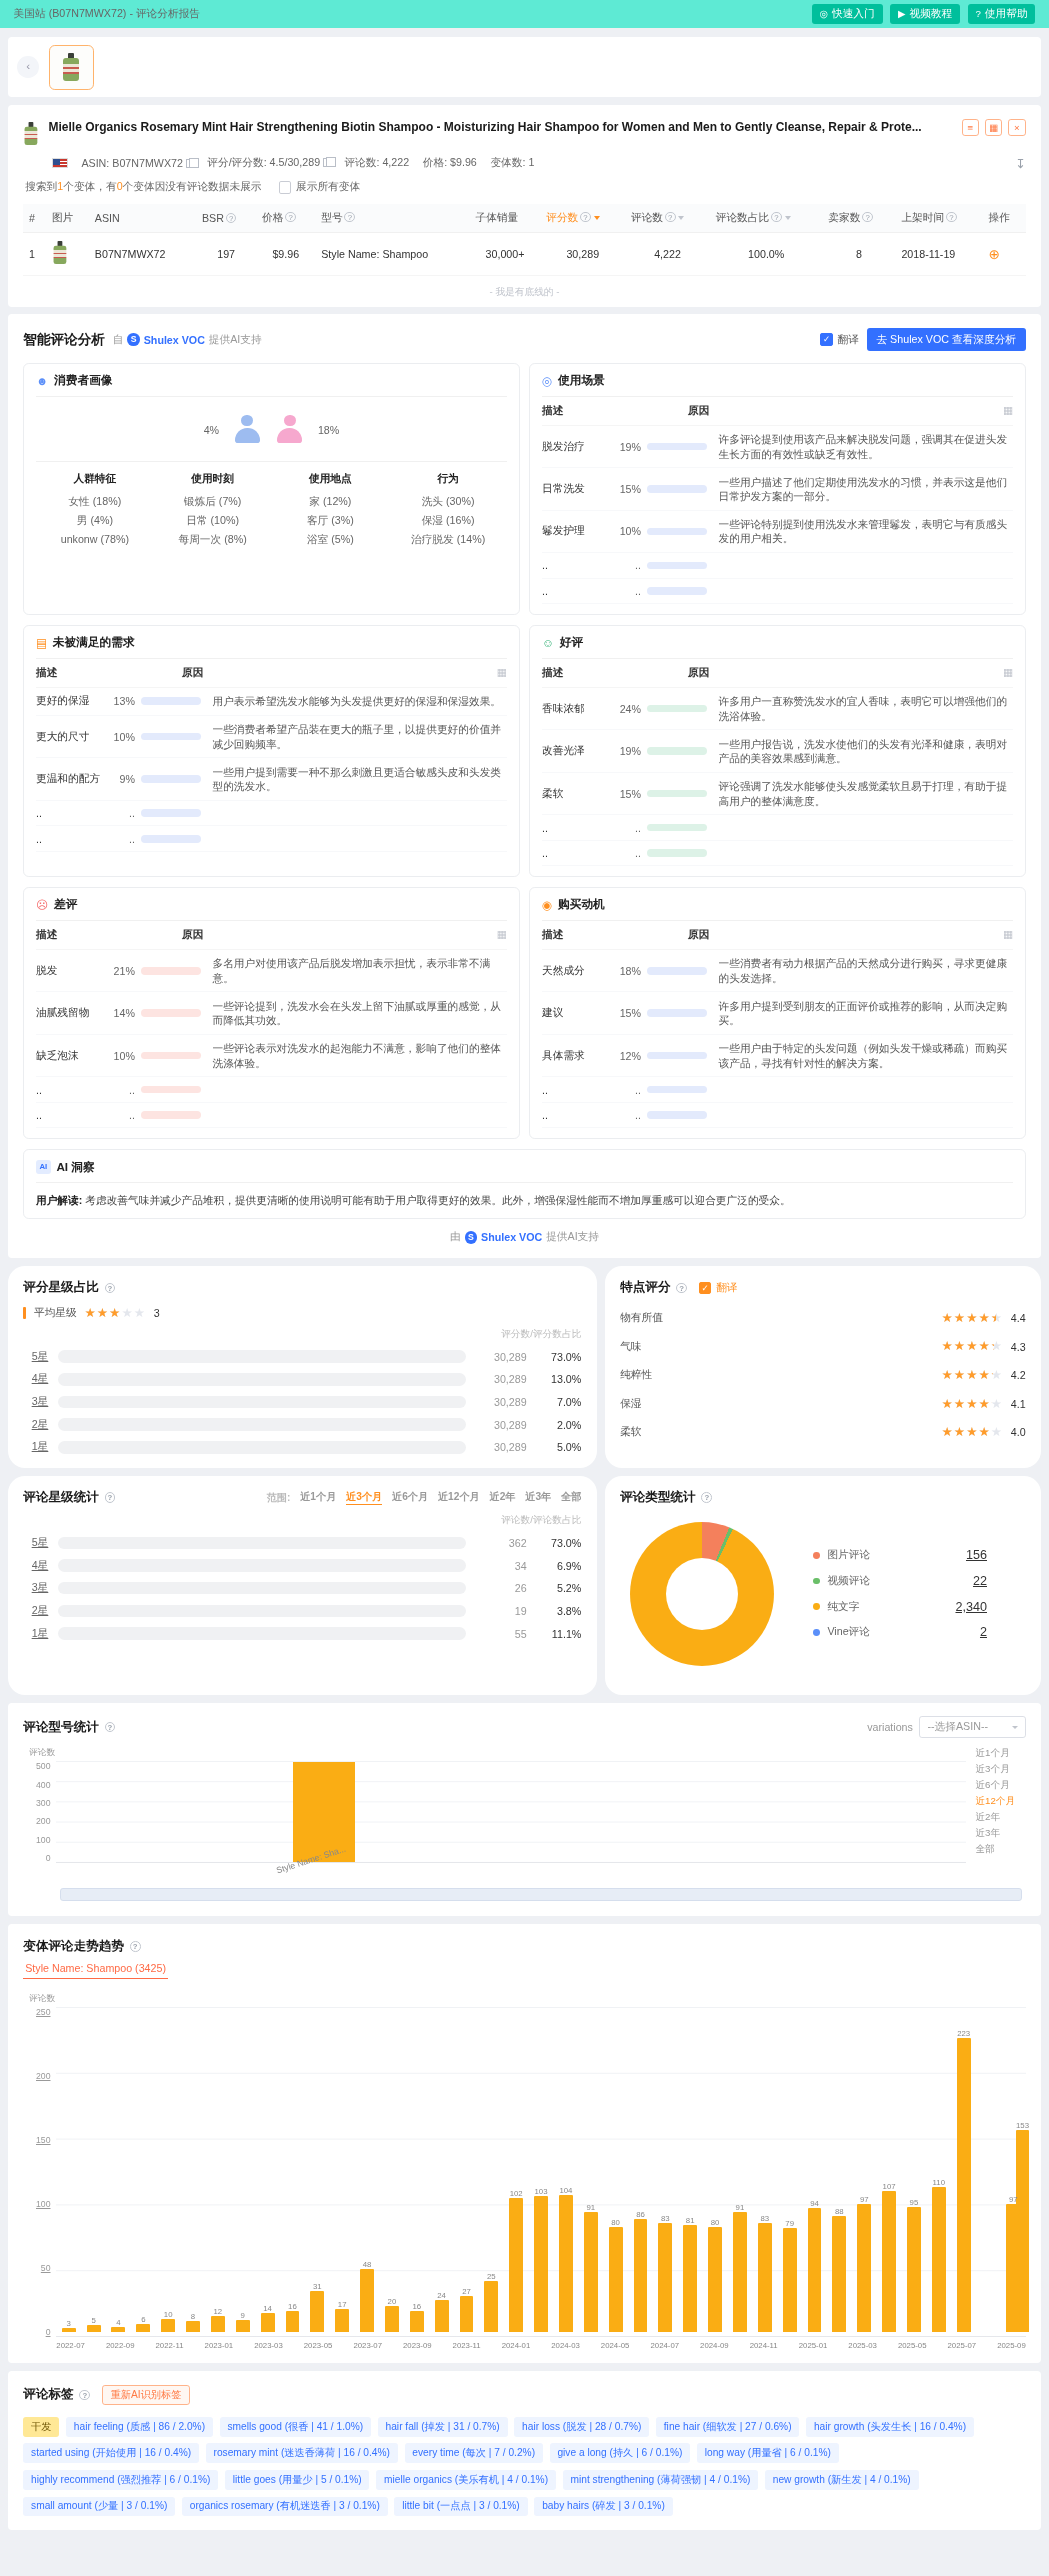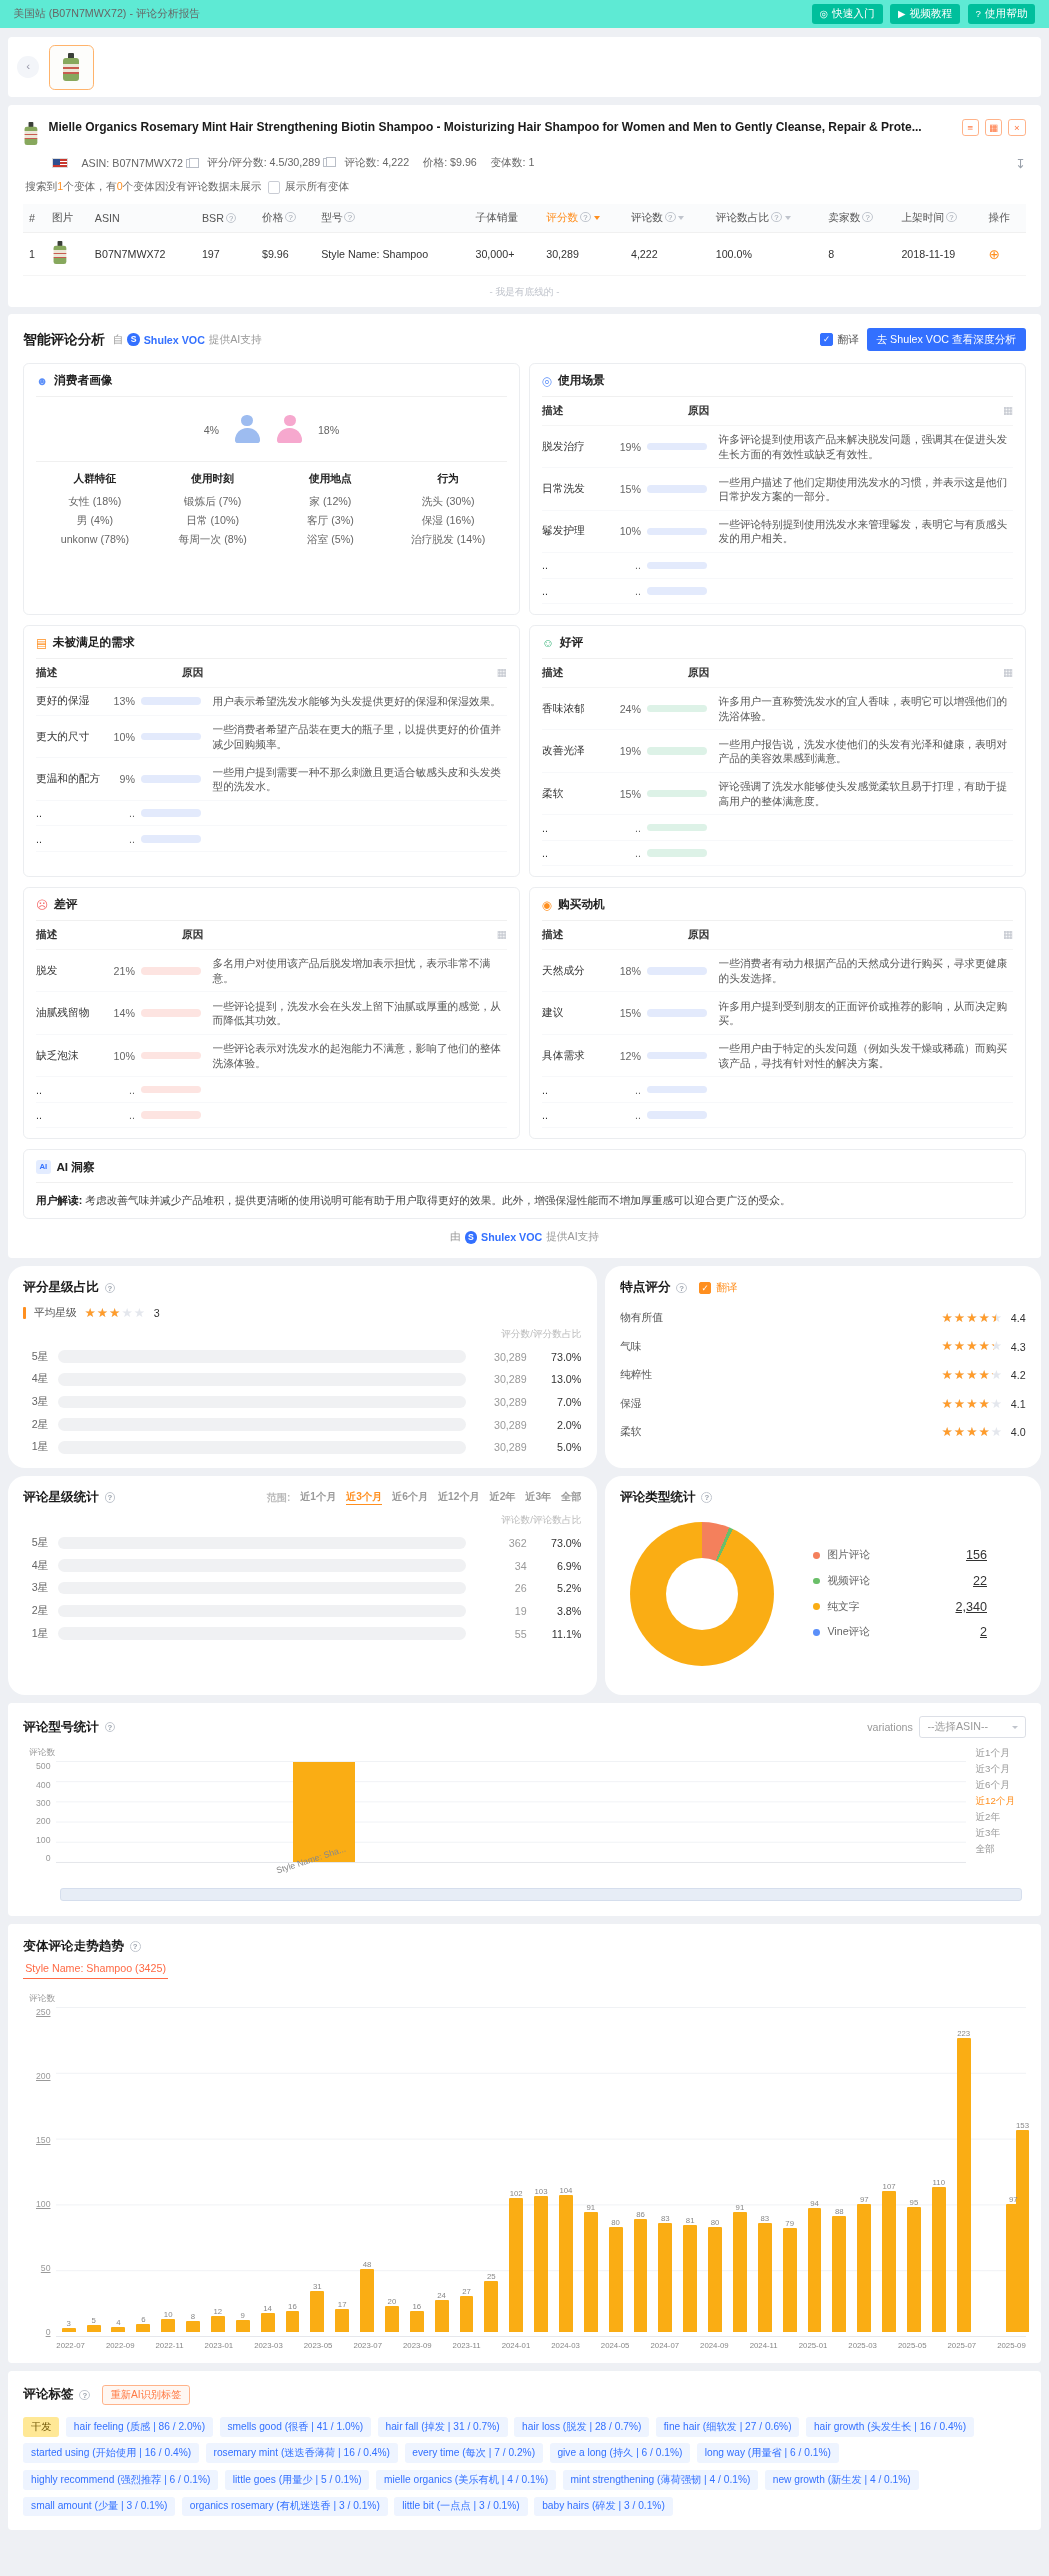--- a/index.html
+++ b/index.html
@@ -28,32 +28,32 @@
   .prod-title { font-weight:bold; font-size:12px; color:#1a1a1a; flex:1; line-height:1.4; }
   .hicons { display:flex; gap:5.8px; }
   .hic { width:17.5px; height:17.5px; border:1px solid #ffb38a; color:#ff7a45; border-radius:2.9px; font-size:9.7px; text-align:center; line-height:15.5px; cursor:pointer; background:#fff; }
   .meta { display:flex; align-items:center; gap:13.6px; margin:7.8px 0 0 29px; color:#666; font-size:10.7px; }
   .flag { width:15.5px; height:10.7px; display:inline-block; background:repeating-linear-gradient(#c8372d 0 1.6px,#fff 1.6px 3.1px); position:relative; border:0.5px solid #ddd; }
   .flag::before { content:""; position:absolute; left:0; top:0; width:6.8px; height:5.8px; background:#2e4f8f; }
   .ic-copy { display:inline-block; width:7.8px; height:8.7px; border:1px solid #b9bec7; position:relative; vertical-align:-1px; margin-left:2.9px; }
   .ic-copy::before { content:""; position:absolute; top:-2.9px; left:1.9px; width:7.8px; height:8.7px; border:1px solid #b9bec7; background:#fff; }
   .meta .spacer { flex:1; }
   .dlic { color:#9aa1ab; font-size:12.6px; cursor:pointer; }
-  .note-row { display:flex; align-items:center; gap:6px; margin:9.7px 0 0 1.9px; color:#666; font-size:10.7px; }
+  .note-row { display:flex; align-items:center; gap:17px; margin:9.7px 0 0 1.9px; color:#666; font-size:10.7px; }
   .o { color:#ff8f1f; }
   .cbrow { display:flex; align-items:center; gap:4.9px; cursor:pointer; }
   .cb { width:12.6px; height:12.6px; border:1px solid #c9ccd4; border-radius:1.9px; background:#fff; display:inline-block; position:relative; }
   .cb.on { border-color:#3370ff; background:#3370ff; }
   .cb.on.org { border-color:#ff8f1f; background:#ff8f1f; }
   .cb.on::before { content:"✓"; position:absolute; color:#fff; font-size:8.7px; left:1.9px; top:0; }
   
   table.vt { width:100%; border-collapse:collapse; margin-top:9.7px; font-size:10.7px; }
   .vt th { background:#fafbfc; color:#555; font-weight:normal; text-align:left; padding:6.8px 5.8px; white-space:nowrap; border-bottom:1px solid #f0f0f0; }
   .vt td { padding:5.8px; border-bottom:1px solid #f5f5f5; color:#333; }
-  .vt .num { text-align:left; }
+  .vt .num { text-align:center; }
   .th .info, .ic-info { display:none; width:10.7px; height:10.7px; border:1px solid #c2c7cf; border-radius:50%; font-size:7.8px; color:#9aa1ab; text-align:center; line-height:9.7px; vertical-align:1px; margin-left:1.9px; }
   .th.has-info .info { display:inline-block; }
   .info::before, .ic-info::before { content:"?"; }
   span.ic-info { display:inline-block; }
   .th .sort { display:none; width:0; height:0; border-left:3.9px solid transparent; border-right:3.9px solid transparent; border-top:4.9px solid #c0c4cc; margin-left:2.9px; vertical-align:1px; }
   .th.has-sort .sort { display:inline-block; }
   .th.th-orange .thl { color:#ff8f1f; }
   .th.th-orange .sort { border-top-color:#ff8f1f; }
   .red { color:#f5483b; }
   .op-plus { color:#ff8f1f; font-size:13.6px; cursor:pointer; }
@@ -107,21 +107,21 @@
   .w57 { width:57%; } .w43 { width:calc(43% - 7.8px); }
   .ctitle { font-weight:bold; font-size:12.6px; color:#1a1a1a; display:flex; align-items:center; gap:3.9px; }
   .avg-row { display:flex; align-items:center; gap:7.8px; margin-top:9.7px; font-size:10.7px; color:#555; }
   .avg-row .mk { width:2.9px; height:11.7px; background:#ff8f1f; border-radius:1px; }
   .stars { position:relative; display:inline-block; color:#e4e7ed; font-size:12.6px; letter-spacing:1px; line-height:1; }
   .stars::before { content:"★★★★★"; }
   .stars .sf { position:absolute; left:0; top:0; overflow:hidden; color:#ff9c2b; white-space:nowrap; }
   .stars .sf::before { content:"★★★★★"; }
   .colhead { text-align:right; color:#bbb; font-size:9.7px; margin-top:7.8px; }
   .brow { display:flex; align-items:center; gap:9.7px; margin-top:8.7px; font-size:10.7px; }
-  .brow .sl { width:25px; color:#666; text-align:right; }
+  .brow .sl { width:25px; color:#666; text-align:right;text-decoration:underline; }
   .brow .btrack { flex:1; height:12.6px; background:#f0f1f3; border-radius:6.8px; overflow:hidden; }
   .brow .bfill { height:100%; background:#faad14; border-radius:6.8px; }
   .brow .cnt { width:51px; text-align:right; color:#999; }
   .brow .bp { width:45px; text-align:right; color:#333; }
   .feat-row { display:flex; align-items:center; justify-content:space-between; margin-top:14.6px; font-size:10.7px; color:#555; }
   .feat-right { display:flex; align-items:center; gap:7.8px; color:#333; }
   .ranges { display:flex; gap:9.7px; color:#999; font-size:10.2px; align-items:center; }
   .ranges .rg { cursor:pointer; }
   .ranges .rg.active { color:#ff8f1f; border-bottom:1px solid #ff8f1f; }
   

